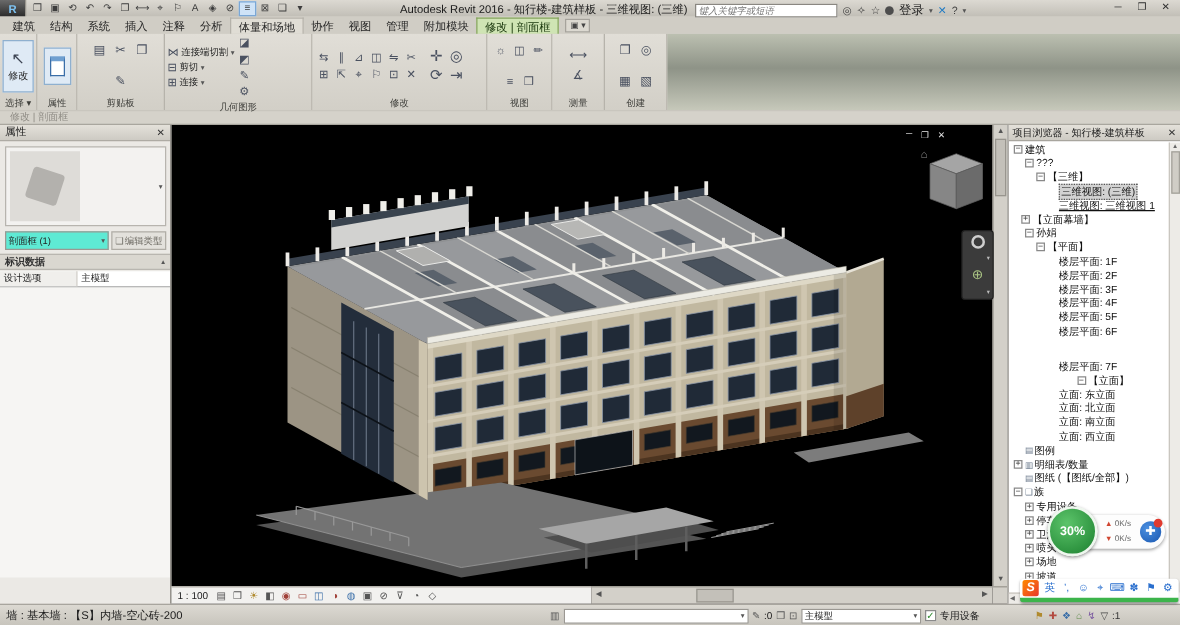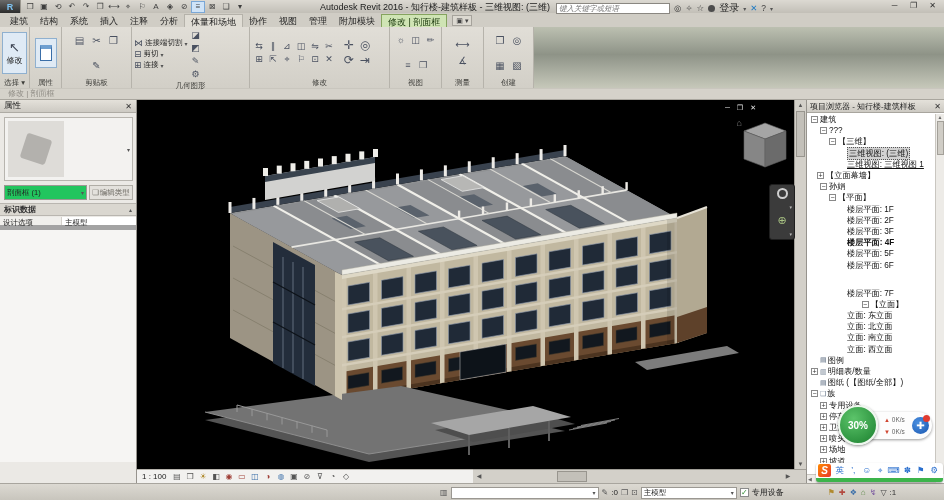--- a/index.html
+++ b/index.html
@@ -46,26 +46,26 @@
 .optionsbar{position:absolute;top:88px;left:0;width:944px;height:12px;background:#d5d2ca;border-top:1px solid #c9c6be;border-bottom:1px solid #a9a69e;font-size:8px;color:#8f8c85;padding-left:8px;line-height:10px;z-index:27}
 
 .props{position:absolute;left:0;top:100px;width:137px;height:383px;background:#ebe9e5;border-right:1px solid #96938d;z-index:5}
 .phead{height:13px;background:linear-gradient(#e4e1da,#cdcac3);display:flex;align-items:center;padding:0 4px;border-bottom:1px solid #aeaba4;font-size:8.5px}
 .phead .x{margin-left:auto;font-size:8px;color:#333}
 .typesel{position:absolute;left:4px;top:17px;width:129px;height:64px;background:#f3f2f0;border:1px solid #b7b4ae}
 .preview{position:absolute;left:3px;top:3px;width:56px;height:56px;background:#dedcd8;display:flex;align-items:center;justify-content:center}
 .preview .blob{width:26px;height:26px;background:#b3b1ad;transform:rotate(18deg);border-radius:3px}
 .typesel .dd{position:absolute;right:2px;top:28px}
 .typerow{position:absolute;left:4px;top:85px;width:129px;height:15px;display:flex;gap:2px;font-size:7.5px}
-.combo{flex:1;background:#22c55e;border:1px solid #9b9892;display:flex;align-items:center;padding:0 2px;white-space:nowrap;overflow:hidden}
+.combo{flex:1;background:#5eead4;border:1px solid #9b9892;display:flex;align-items:center;padding:0 2px;white-space:nowrap;overflow:hidden}
 .combo .dd{margin-left:auto}
 .edittype{width:44px;border:1px solid #b0ada6;background:#e3e1dc;color:#6e6b64;display:flex;align-items:center;justify-content:center;gap:1px;white-space:nowrap;overflow:hidden}
 .sechead{position:absolute;left:0;top:103px;width:136px;height:13px;background:#dad7d0;border-top:1px solid #b9b6b0;border-bottom:1px solid #b9b6b0;display:flex;align-items:center;padding:0 4px;font-size:8px;font-weight:bold;color:#333}
 .sechead .dd{margin-left:auto}
-.prow{position:absolute;left:0;top:117px;width:136px;height:13px;display:flex;font-size:7.5px;border-bottom:5px solid #a3a3a3;background:#fff}
+.prow{position:absolute;left:0;top:117px;width:136px;height:13px;display:flex;font-size:7.5px;border-bottom:1px solid #a3a3a3;background:#fff}
 .prow .c1{width:62px;background:#f0efec;border-right:1px solid #d4d1cb;padding:1px 3px}
 .prow .c2{flex:1;padding:1px 3px}
 .pfill{position:absolute;left:0;top:130px;width:136px;height:232px;background:#f6f5f3}
 .pfoot{position:absolute;left:0;bottom:1px;width:136px;height:17px;display:flex;align-items:center;padding:0 4px;background:#ebe9e5}
 .helplink{color:#1f5bb5;text-decoration:underline;font-size:8px}
 .applybtn{margin-left:auto;width:56px;height:13px;background:#dcd9d2;border:1px solid #aeaba4;color:#8e8b84;font-size:8px;text-align:center;line-height:12px}
 
 .canvas{position:absolute;left:137px;top:100px;width:669px;height:383px;background:#000;z-index:1}
 .bsvg{position:absolute;left:0;top:0}
 .vpctl{position:absolute;right:50px;top:4px;color:#e6e6e6;font-size:7px;display:flex;gap:7px;z-index:3}
@@ -606,21 +606,21 @@
         <div class="trow" style="padding-left: 30px;">
         <span class="ttog"></span>
 
         <span class="tlbl">楼层平面: 2F</span>
       </div>
         <div class="trow" style="padding-left: 30px;">
         <span class="ttog"></span>
 
         <span class="tlbl">楼层平面: 3F</span>
       </div>
-        <div class="trow" style="padding-left: 30px; font-weight: bold;">
+        <div class="trow" style="padding-left: 30px;">
         <span class="ttog"></span>
 
         <span class="tlbl">楼层平面: 4F</span>
       </div>
         <div class="trow" style="padding-left: 30px;">
         <span class="ttog"></span>
 
         <span class="tlbl">楼层平面: 5F</span>
       </div>
         <div class="trow" style="padding-left: 30px;">
@@ -718,20 +718,21 @@
         <span>▲</span>
         <div class="btvthumb"></div>
       </div>
     <div class="bthscroll">
         <span>◀</span>
         <span>▶</span>
       </div>
   </div>
 
   <div class="statusbar">
+    <span class="shint">墙 : 基本墙 : 【S】内墙-空心砖-200</span>
     <div class="sright">
       <span class="sicon">▥</span>
       <div class="sdrop">
           <span class="dd">▾</span>
         </div>
       <span class="sicon">✎</span>
       <span style="font-size:8px">:0</span>
       <span class="sicon">❒</span>
       <span class="sicon">⊡</span>
       <div class="sdrop sm">

